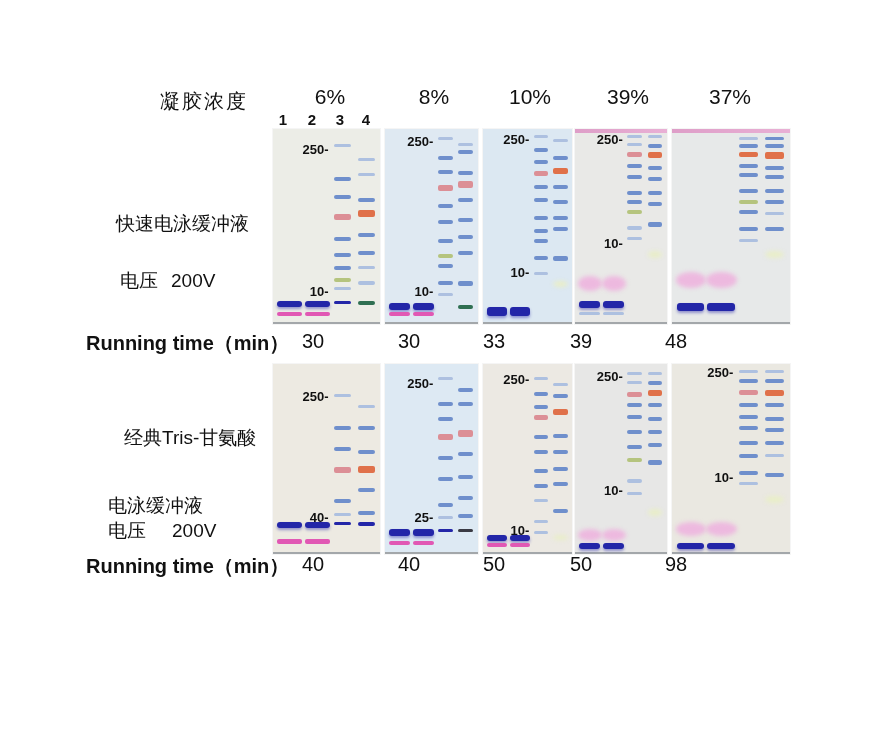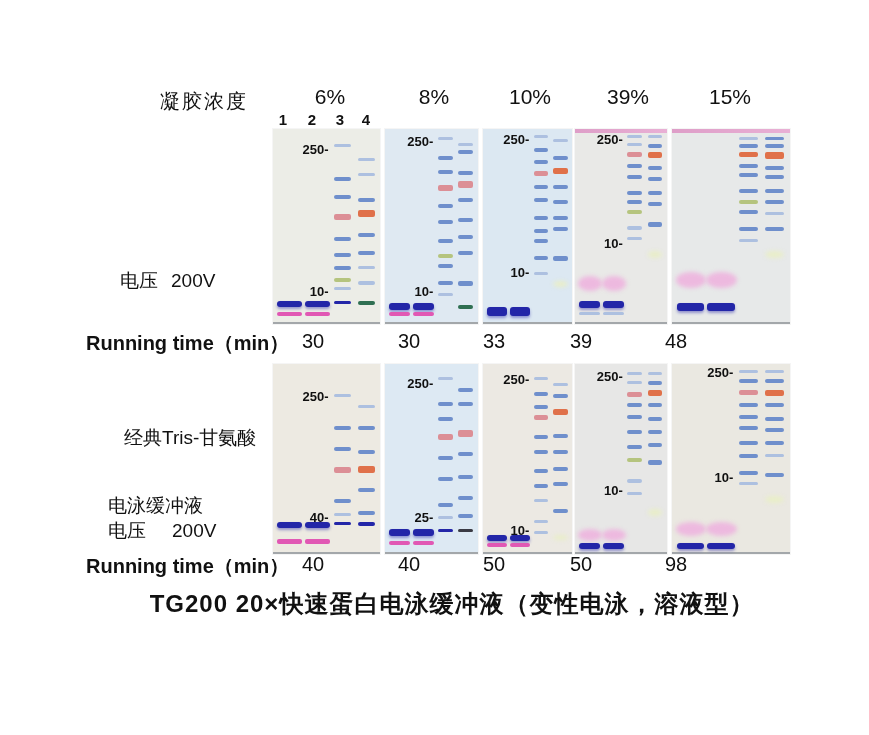--- a/index.html
+++ b/index.html
@@ -45,29 +45,30 @@
 <body>
 
 <div class="figure">
 
   <span class="abs zh conc-title">凝胶浓度</span>
   <div id="conc-labels">
       <span class="conc-label" style="left: 330px;">6%</span>
       <span class="conc-label" style="left: 434px;">8%</span>
       <span class="conc-label" style="left: 530px;">10%</span>
       <span class="conc-label" style="left: 628px;">39%</span>
-      <span class="conc-label" style="left: 730px;">15%</span>
+      <span class="conc-label" style="left: 730px;">37%</span>
     </div>
   <div id="lane-numbers">
       <span class="lane-num" style="left: 283px;">1</span>
       <span class="lane-num" style="left: 312px;">2</span>
       <span class="lane-num" style="left: 340px;">3</span>
       <span class="lane-num" style="left: 366px;">4</span>
     </div>
 
+  <span class="abs zh buffer-label-1">快速电泳缓冲液</span>
   <div class="abs zh voltage-row1">
     <span>电压</span><span class="vval">200V</span>
   </div>
   <span class="abs rt-label r0">Running time（min）</span>
 
   <span class="abs zh buffer-line1">经典Tris-甘氨酸</span>
   <span class="abs zh buffer-line2">电泳缓冲液</span>
   <div class="abs zh voltage-row2">
     <span>电压</span><span class="vval">200V</span>
   </div>
@@ -354,14 +355,13 @@
       <span class="rt-value r0" style="left: 676px;">48</span>
     </div>
   <div class="abs rt-host" id="rt-row1">
       <span class="rt-value r1" style="left: 313px;">40</span>
       <span class="rt-value r1" style="left: 409px;">40</span>
       <span class="rt-value r1" style="left: 494px;">50</span>
       <span class="rt-value r1" style="left: 581px;">50</span>
       <span class="rt-value r1" style="left: 676px;">98</span>
     </div>
 
-  <span class="abs caption">TG200  20×快速蛋白电泳缓冲液（变性电泳，溶液型）</span>
 </div>
 
 </body></html>

